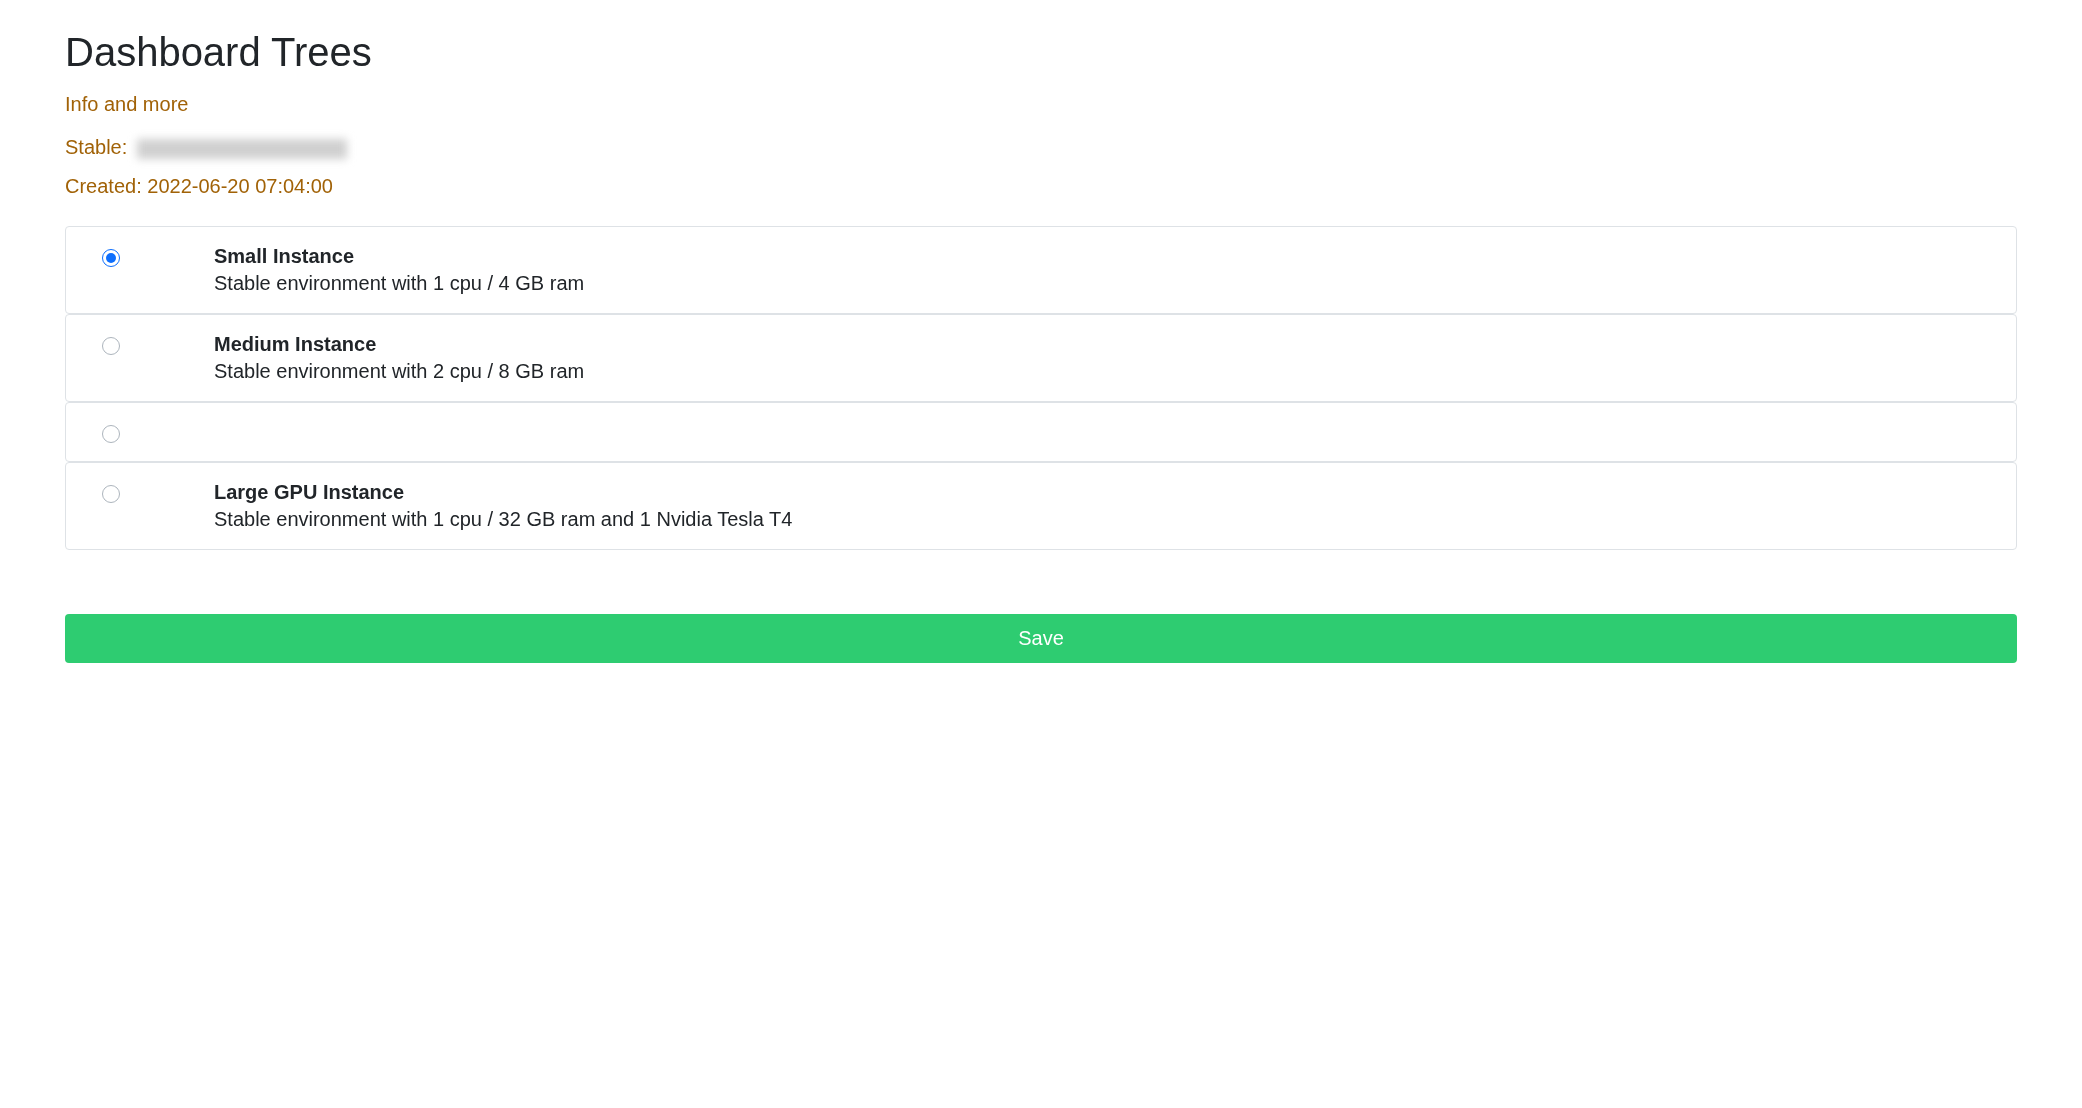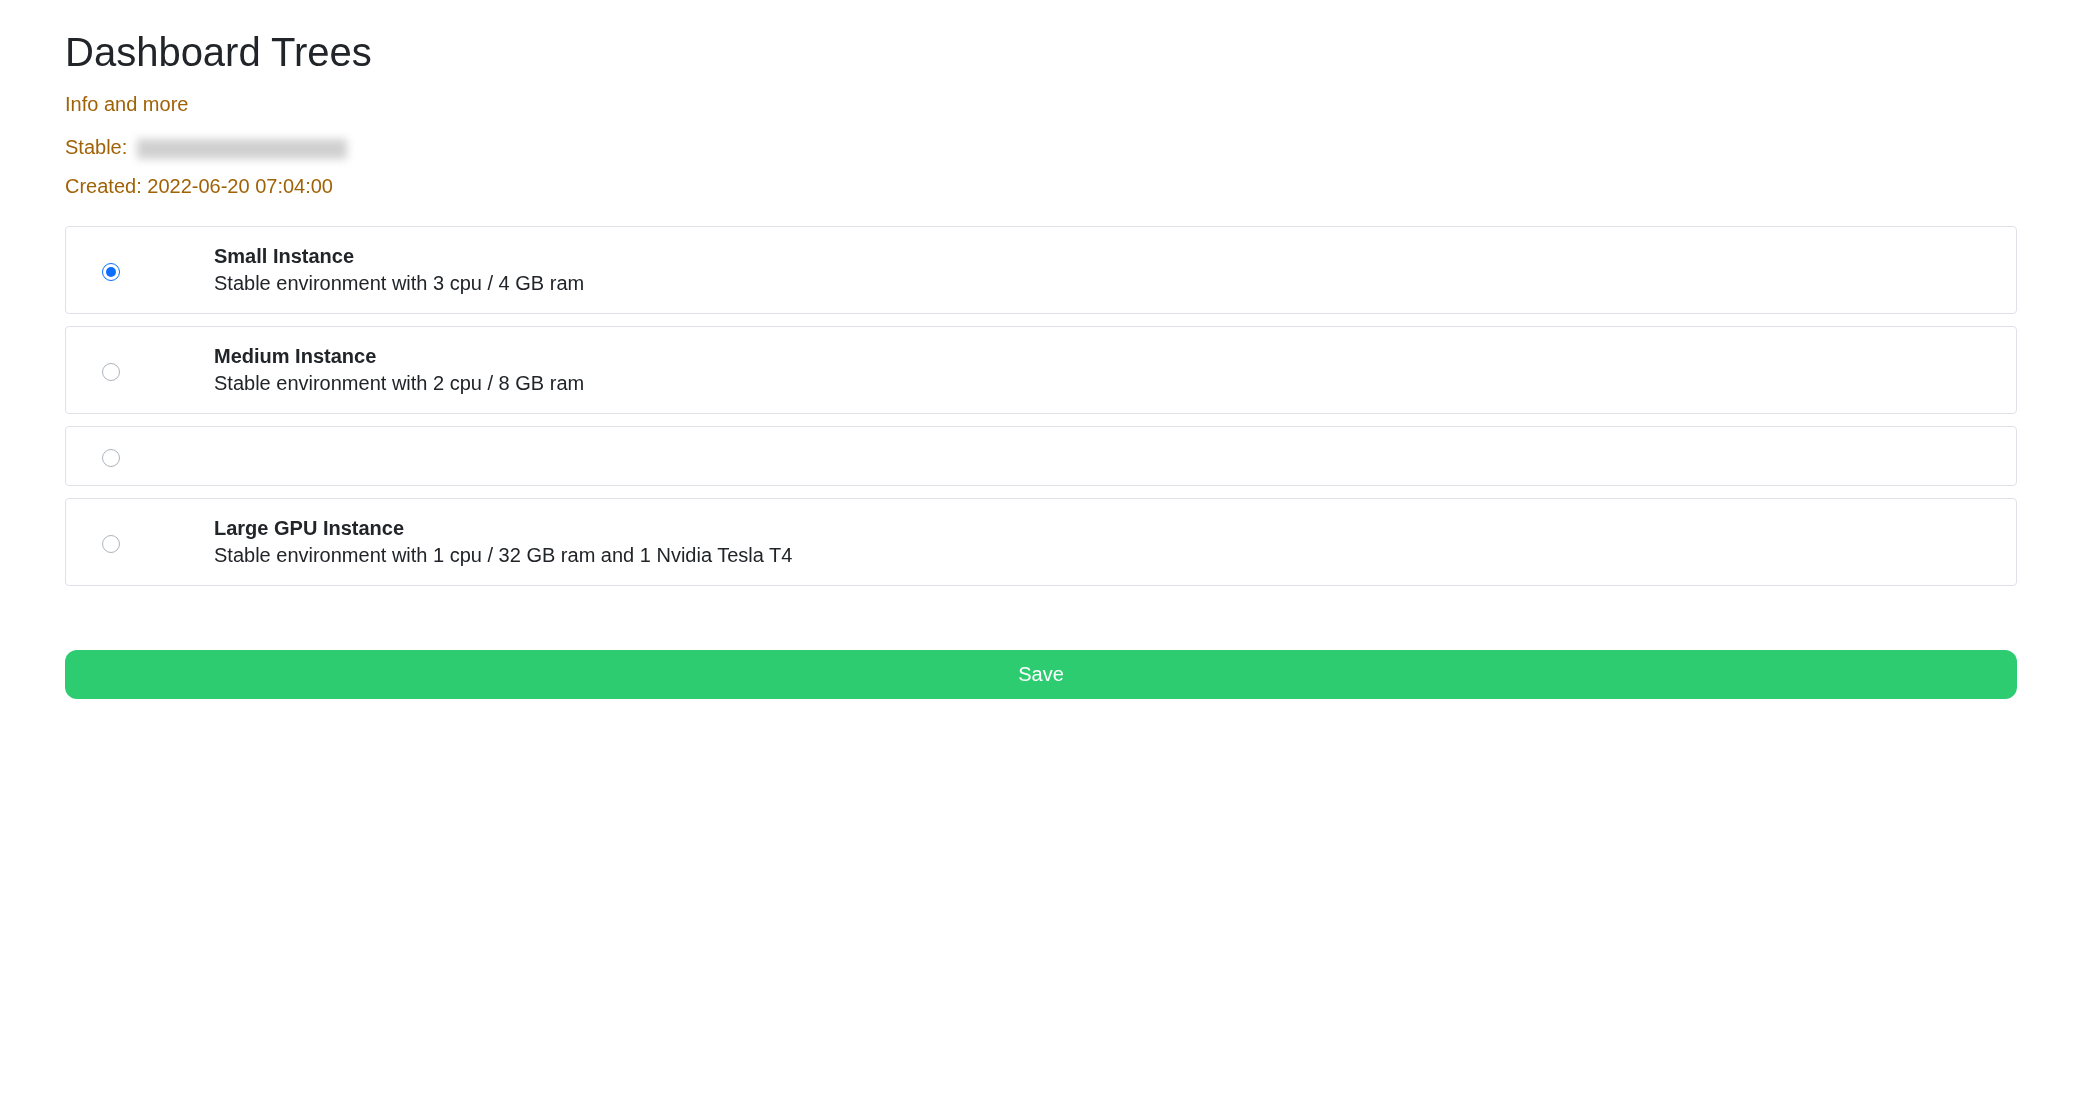--- a/index.html
+++ b/index.html
@@ -41,25 +41,24 @@
       vertical-align: middle;
       margin-left: 4px;
     }
 
     .options-list {
       margin-top: 28px;
     }
 
     .option-card {
       display: flex;
-      align-items: center;
+      align-items: flex-start;
       border: 1px solid #dee2e6;
       border-radius: 4px;
       padding: 18px 36px;
-      margin-bottom: 12px;
       cursor: pointer;
       background: #ffffff;
     }
 
     .radio-wrap {
       flex: 0 0 112px;
       display: flex;
       align-items: flex-start;
       padding-top: 4px;
     }
@@ -110,21 +109,21 @@
     }
 
     .save-button {
       display: block;
       width: 100%;
       margin-top: 64px;
       padding: 13px 0;
       background: #2ecc71;
       color: #ffffff;
       border: none;
-      border-radius: 12px;
+      border-radius: 4px;
       font-size: 20px;
       font-weight: 400;
       text-align: center;
       cursor: pointer;
     }
   </style>
 </head>
 <body>
 
 <h1>Dashboard Trees</h1>
@@ -142,21 +141,21 @@
 </p>
 
 <div class="options-list">
 
   <label class="option-card">
     <span class="radio-wrap">
       <span class="radio checked"></span>
     </span>
     <span class="option-text">
       <div class="option-title">Small Instance</div>
-      <div class="option-desc">Stable environment with 3 cpu / 4 GB ram</div>
+      <div class="option-desc">Stable environment with 1 cpu / 4 GB ram</div>
     </span>
   </label>
 
   <label class="option-card">
     <span class="radio-wrap">
       <span class="radio"></span>
     </span>
     <span class="option-text">
       <div class="option-title">Medium Instance</div>
       <div class="option-desc">Stable environment with 2 cpu / 8 GB ram</div>

